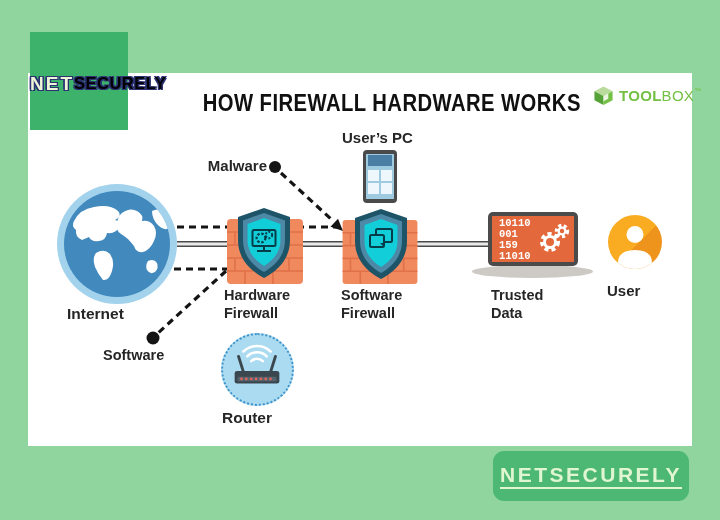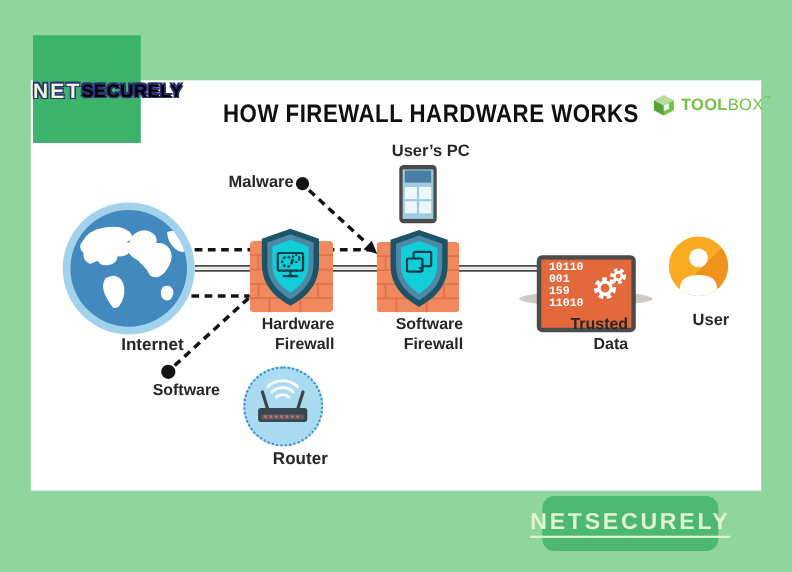--- a/index.html
+++ b/index.html
@@ -25,21 +25,21 @@
   .toolbox-text{font-size:15px;color:#74c044;letter-spacing:.3px;}
   .toolbox-bold{font-weight:700;}
   .toolbox-light{font-weight:400;}
   .toolbox-tm{font-size:7px;color:#74c044;vertical-align:top;}
 
   .overlay{position:absolute;left:0;top:0;width:720px;height:520px;pointer-events:none;}
   .under{z-index:1;}
   .over{z-index:4;}
 
   
-  .lbl{position:absolute;font-size:14.5px;font-weight:600;color:#262626;text-align:right;line-height:1.22;z-index:3;}
+  .lbl{position:absolute;font-size:14.5px;font-weight:600;color:#262626;text-align:left;line-height:1.22;z-index:3;}
 
   
   .globe{position:absolute;left:56px;top:183px;z-index:2;}
 
   
   .brick{position:absolute;width:76px;border-radius:4px;overflow:hidden;z-index:2;}
   .brick-hw{left:227px;top:219px;height:65px;}
   .brick-sw{left:342px;top:220px;height:64px;}
 
   .shield{position:absolute;z-index:3;}
@@ -49,37 +49,37 @@
   
   .phone{position:absolute;left:363px;top:150px;width:34px;height:53px;background:#4a4a4a;border-radius:4px;
          z-index:3;box-sizing:border-box;padding:4px 3px;}
   .phone-screen{width:100%;height:100%;background:#9fcbe0;display:flex;flex-direction:column;align-items:center;}
   .phone-header{width:24px;height:11px;background:#4a7ea4;margin-top:1px;}
   .phone-grid{display:grid;grid-template-columns:11px 11px;grid-template-rows:11px 11px;gap:2px;margin-top:4px;}
   .phone-cell{background:#eef7fb;}
 
   
   .laptop-base{position:absolute;left:472px;top:265px;width:121px;height:13px;background:#cdc9c5;border-radius:50%;z-index:2;}
-  .laptop{position:absolute;left:488px;top:212px;width:90px;height:70px;background:#4b4b4b;border-radius:5px;
-          z-index:3;box-sizing:border-box;padding:4px;margin-top:20px;}
+  .laptop{position:absolute;left:488px;top:212px;width:90px;height:54px;background:#4b4b4b;border-radius:5px;
+          z-index:3;box-sizing:border-box;padding:4px;}
   .laptop-screen{position:relative;width:100%;height:100%;background:#e3683b;overflow:hidden;}
   .binary{position:absolute;left:7px;top:2px;font-family:"Liberation Mono","DejaVu Sans Mono",monospace;
           font-size:10.5px;font-weight:700;color:#ffffff;line-height:1.04;}
   .laptop-gears{position:absolute;right:2px;top:4px;}
 
   
   .user-circle{position:absolute;left:608px;top:215px;width:54px;height:54px;border-radius:50%;
                background:linear-gradient(135deg,#f9ab21 54%,#ee941c 54%);overflow:hidden;z-index:2;}
 
   
   .router-circle{position:absolute;left:221px;top:333px;width:73px;height:73px;border-radius:50%;
                  background:#abdbf0;border:2.5px dotted #3e93cb;box-sizing:border-box;z-index:2;}
 
   
-  .footer-badge{position:absolute;left:493px;top:451px;width:160px;height:50px;background:#4cb873;border-radius:11px;
+  .footer-badge{position:absolute;left:493px;top:451px;width:196px;height:50px;background:#4cb873;border-radius:11px;
                 display:flex;align-items:center;justify-content:center;z-index:6;}
   .footer-text{font-size:21px;font-weight:700;letter-spacing:2.5px;color:#e0f5d1;
                border-bottom:2px solid #e0f5d1;padding-bottom:1px;line-height:1.1;}
 </style>
 </head>
 <body>
 
 <div class="page">
 
   <div class="card"></div>

